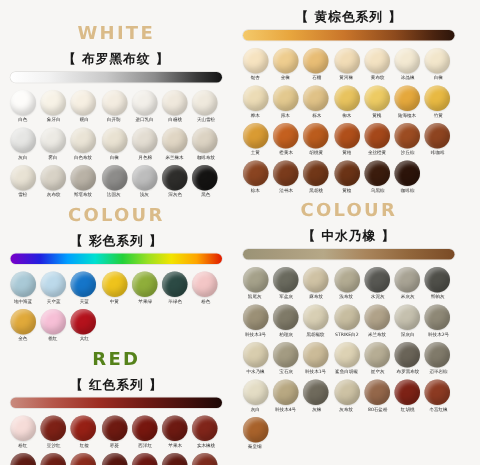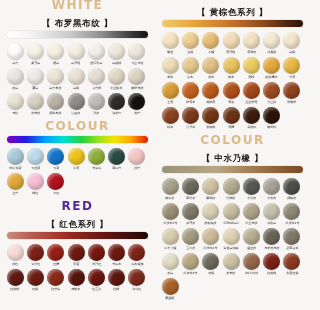--- a/index.html
+++ b/index.html
@@ -24,21 +24,21 @@
     position:absolute;left:0;right:0;top:0;
     text-align:center;
     font-size:12px;font-weight:bold;
     letter-spacing:1.5px;
     color:#d9b884;
     opacity:.95;
     line-height:11px;
     font-family:"DejaVu Sans","Liberation Sans",sans-serif;
     pointer-events:none;
   }
-  .watermark.wm-red{color:#4c1d95;}
+  .watermark.wm-red{color:#4d7c0f;}
   .sec-title{
     position:relative;
     text-align:center;
     font-size:8.5px;
     font-weight:bold;
     color:#1a1a1a;
     letter-spacing:.6px;
     margin:0;
     padding-top:6px;
     line-height:10px;
@@ -70,21 +70,21 @@
   .cap{
     font-size:3.2px;
     line-height:5px;
     color:#2a2a2a;
     text-align:center;
     margin-top:1px;
     white-space:nowrap;
     transform:scale(.95);
   }
 
-  .sec-white{padding-top:0;}
+  .sec-white{padding-top:17px;}
   .sec-colour{padding-top:3px;}
   .sec-red{padding-top:3px;}
   .sec-yellow{padding-top:1px;}
   .sec-new{padding-top:3px;}
 
   .wm-wrap{position:relative;height:12px;}
 </style>
 </head>
 <body style="background: rgb(247, 246, 244);">
 
@@ -183,20 +183,21 @@
             <div class="dot" style="background: rgb(20, 19, 18);"></div>
             <div class="cap">黑色</div>
           </div>
         </div>
     </div>
 
     <div class="section sec-colour">
       <div class="wm-wrap">
         <div class="watermark">COLOUR</div>
       </div>
+      <div class="sec-title">【 彩色系列 】</div>
       <div class="bar bar-colour"></div>
       <div class="grid">
           <div class="swatch">
             <div class="dot" style="background: rgb(169, 201, 214);"></div>
             <div class="cap">地中海蓝</div>
           </div>
           <div class="swatch">
             <div class="dot" style="background: rgb(188, 217, 234);"></div>
             <div class="cap">天空蓝</div>
           </div>

